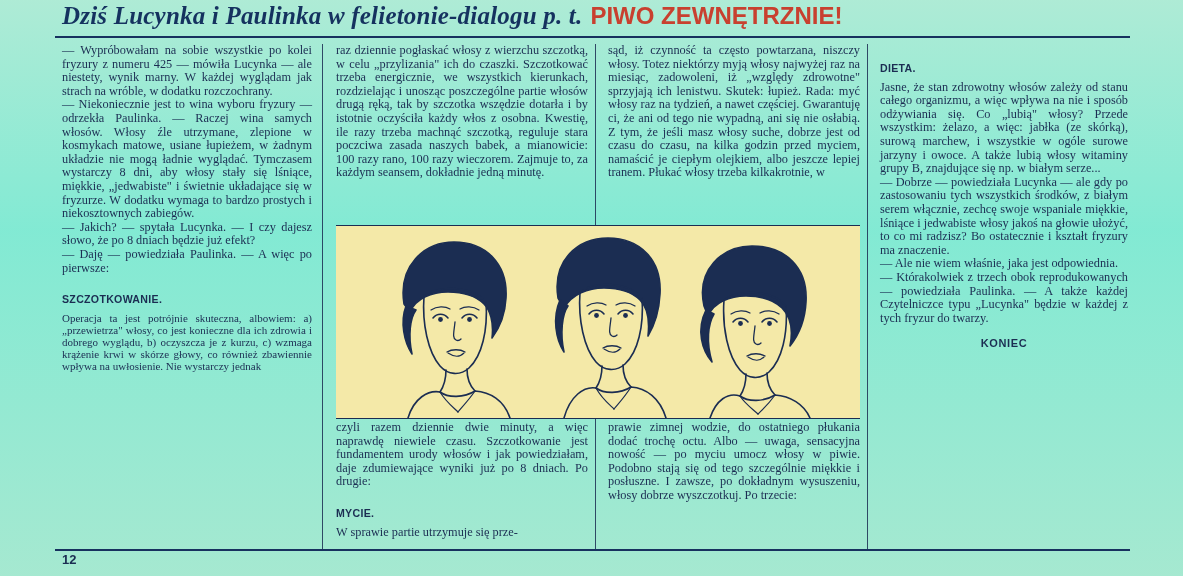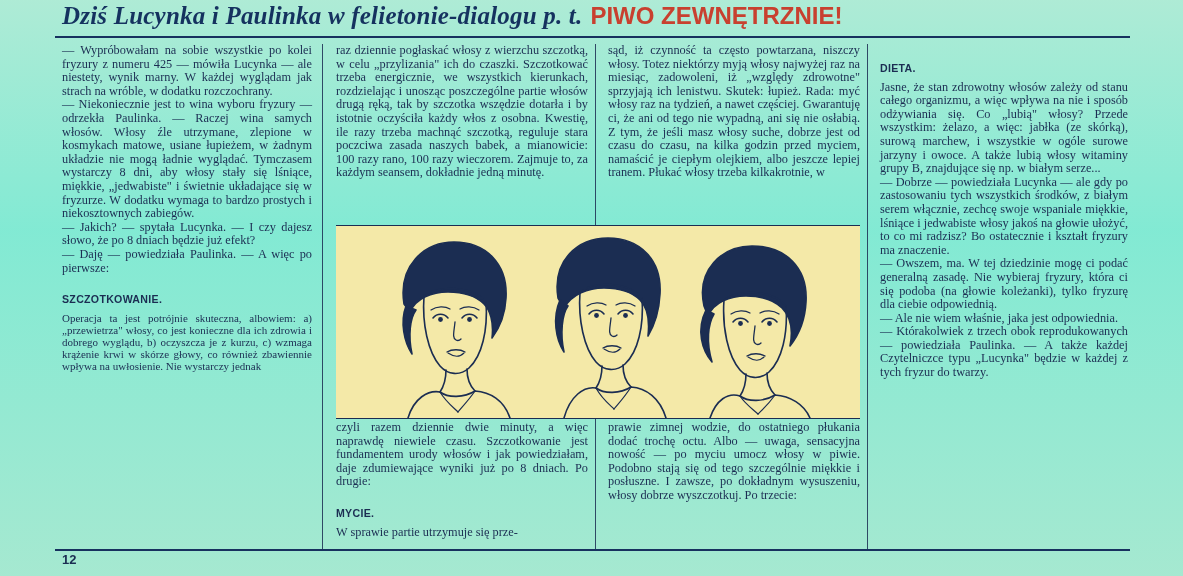--- a/index.html
+++ b/index.html
@@ -186,23 +186,23 @@
   </div>
 
   <div class="col" id="col3">
     <p class="para">sąd, iż czynność ta często powtarzana, niszczy włosy. Totez niektórzy myją włosy najwyżej raz na miesiąc, zadowoleni, iż „względy zdrowotne" sprzyjają ich lenistwu. Skutek: łupież. Rada: myć włosy raz na tydzień, a nawet częściej. Gwarantuję ci, że ani od tego nie wypadną, ani się nie osłabią. Z tym, że jeśli masz włosy suche, dobrze jest od czasu do czasu, na kilka godzin przed myciem, namaścić je ciepłym olejkiem, albo jeszcze lepiej tranem. Płukać włosy trzeba kilkakrotnie, w</p>
   </div>
 
   <div class="col" id="col4">
     <div class="subhead">DIETA.</div>
     <p class="para">Jasne, że stan zdrowotny włosów zależy od stanu całego organizmu, a więc wpływa na nie i sposób odżywiania się. Co „lubią" włosy? Przede wszystkim: żelazo, a więc: jabłka (ze skórką), surową marchew, i wszystkie w ogóle surowe jarzyny i owoce. A także lubią włosy witaminy grupy B, znajdujące się np. w białym serze...</p>
     <p class="dash-para">— Dobrze — powiedziała Lucynka — ale gdy po zastosowaniu tych wszystkich środków, z białym serem włącznie, zechcę swoje wspaniale miękkie, lśniące i jedwabiste włosy jakoś na głowie ułożyć, to co mi radzisz? Bo ostatecznie i kształt fryzury ma znaczenie.</p>
-    <p class="dash-para">— Owszem, ma. W tej dziedzinie mogę ci podać generalną zasadę. Nie wybieraj fryzury, która ci się podoba (na głowie koleżanki), tylko fryzurę dla ciebie odpowiednią.</p>
     <p class="dash-para">— Ale nie wiem właśnie, jaka jest odpowiednia.</p>
     <p class="dash-para">— Którakolwiek z trzech obok reprodukowanych — powiedziała Paulinka. — A także każdej Czytelniczce typu „Lucynka" będzie w każdej z tych fryzur do twarzy.</p>
+    <div id="koniec">KONIEC</div>
   </div>
 
   <div id="illus-band">
     <svg class="face-group" viewBox="0 0 524 192" width="524" height="192">
       <g stroke="#1b2d52" fill="none" stroke-width="1.6" stroke-linecap="round" stroke-linejoin="round">
 
         <g>
 
           <path d="M68,78 C62,40 88,16 118,16 C150,16 172,38 170,72 C169,92 162,104 156,112 C158,96 154,84 148,78 C140,70 126,66 112,66 C96,66 80,72 74,86 Z" fill="#1b2d52" stroke="#1b2d52"></path>
           <path d="M70,80 C64,96 68,116 76,128 C72,110 74,92 80,84 Z" fill="#1b2d52" stroke="#1b2d52"></path>

